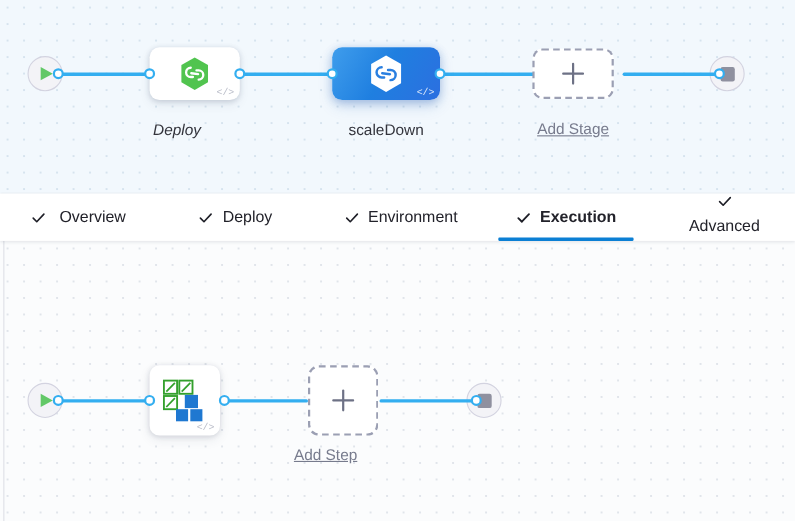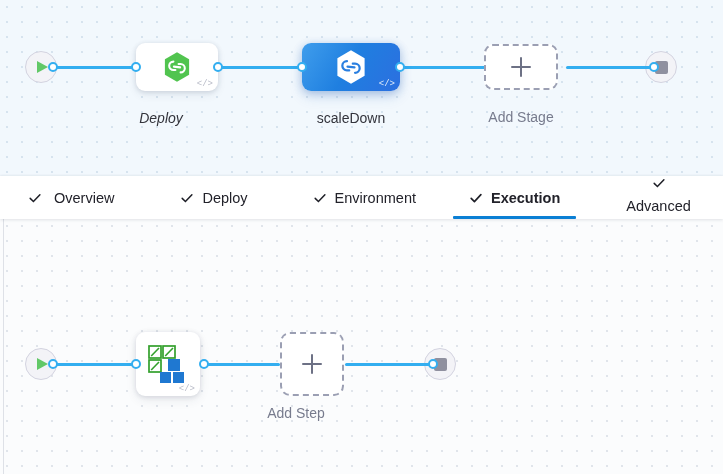--- a/index.html
+++ b/index.html
@@ -211,20 +211,21 @@
   }
   .add-node .plus::after {
     top: 0; left: 9px; height: 20px; width: 2px;
   }
   .add-label {
     position: absolute;
     text-align: center;
     font-size: 14px;
     color: #777b8d;
     white-space: nowrap;
+    text-decoration: underline;
   }
 
   
   .step-card {
     position: absolute;
     width: 64px;
     height: 64px;
     border-radius: 9px;
     background: #ffffff;
     box-shadow: 0 1px 5px rgba(40,50,80,0.15), 0 4px 11px rgba(40,50,80,0.08);

